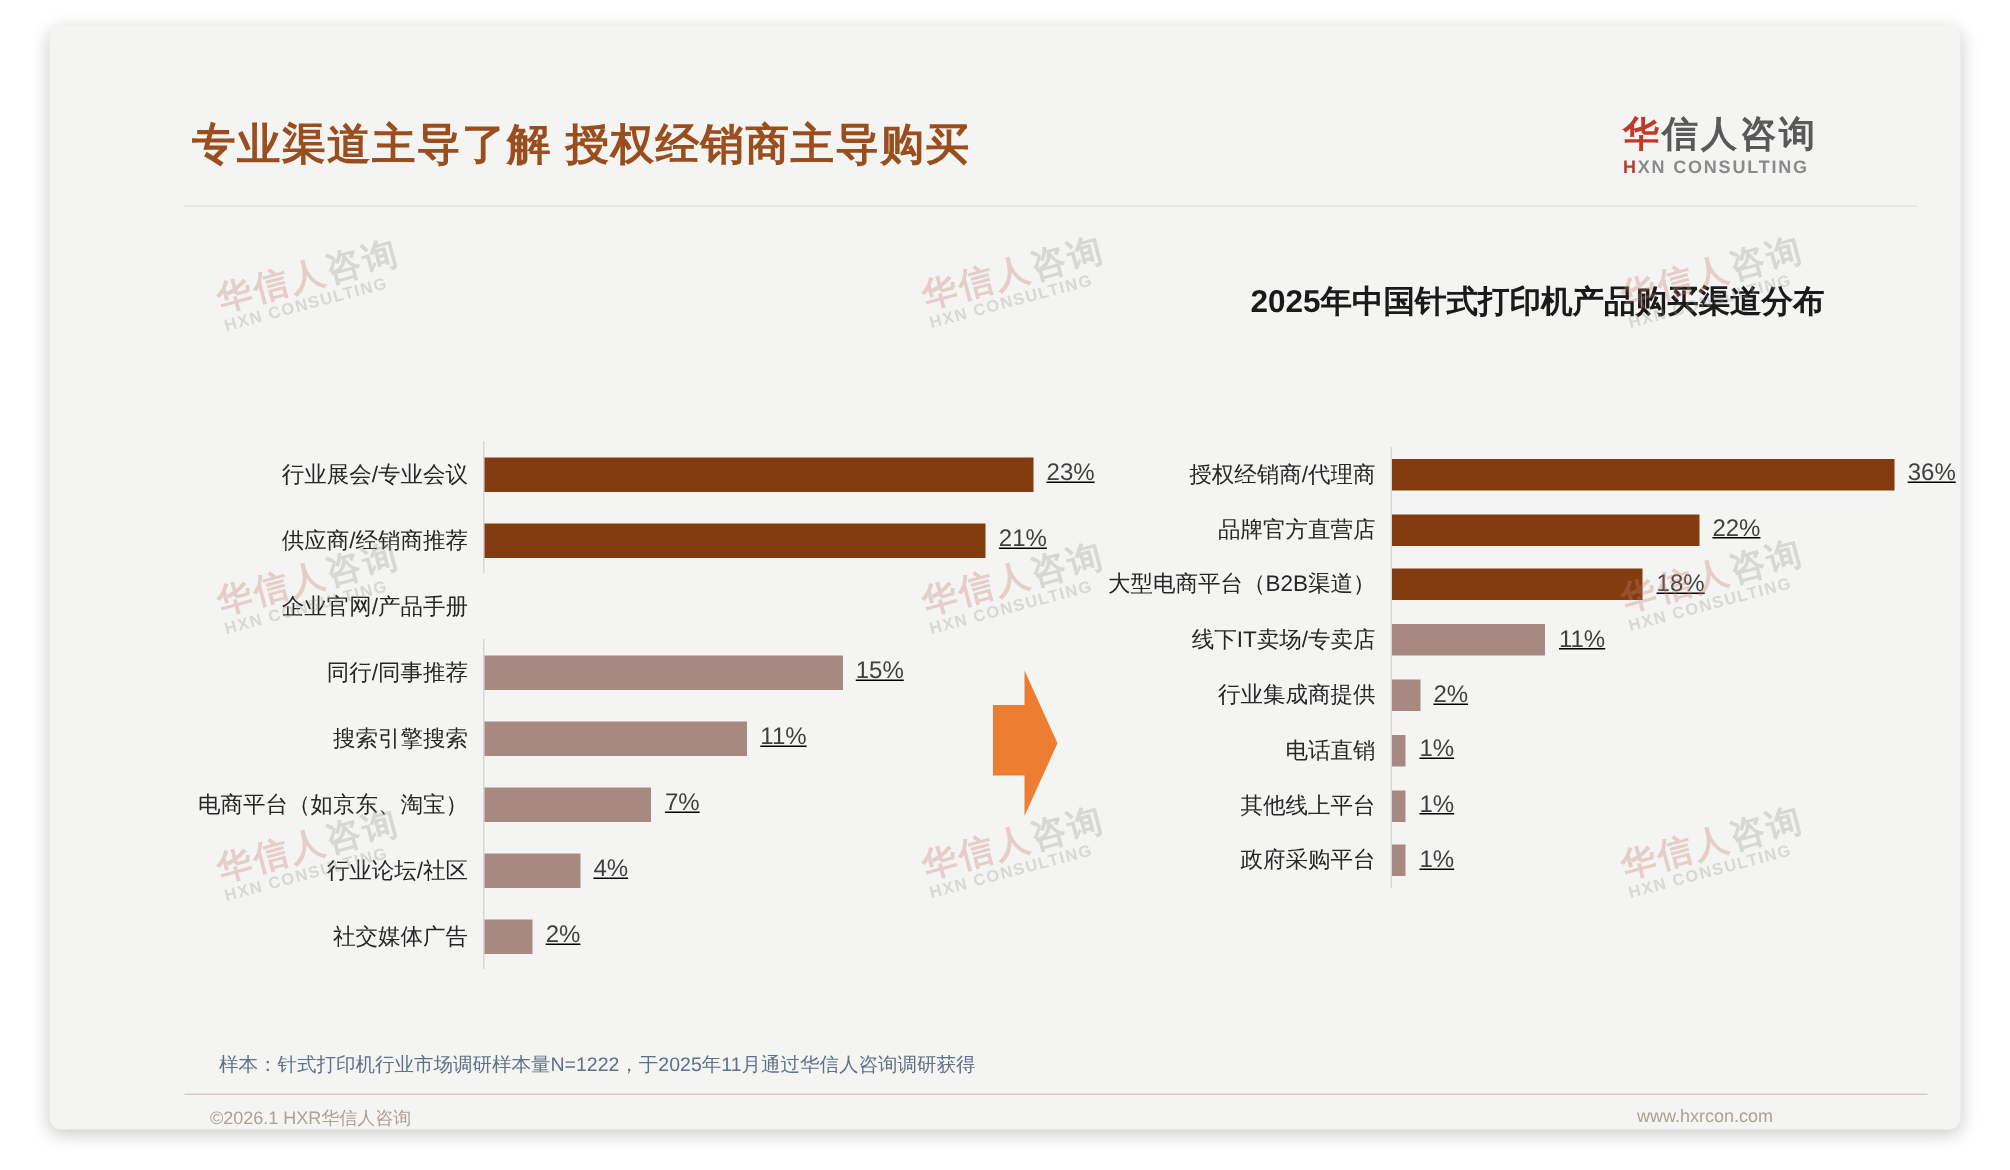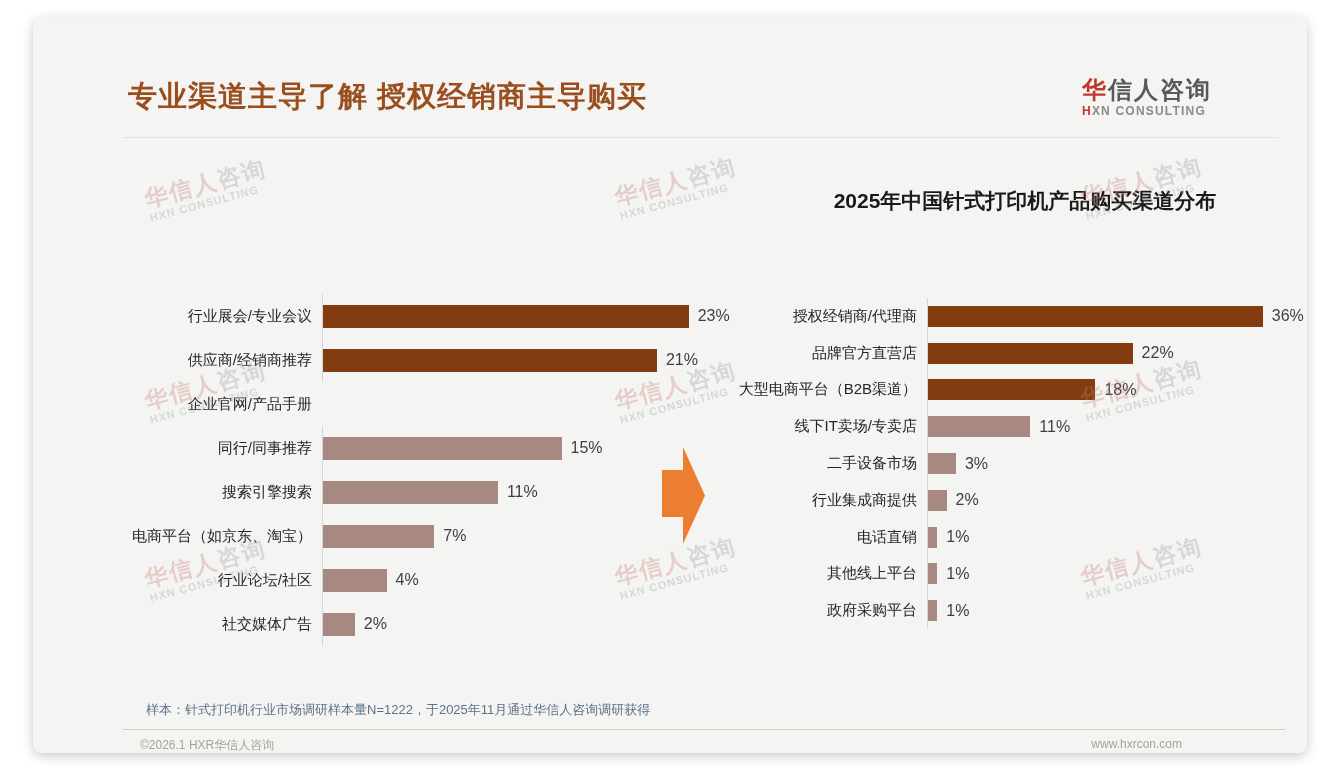--- a/index.html
+++ b/index.html
@@ -26,21 +26,21 @@
 
   .chart { position:absolute; }
   .chart1 { left:75px; top:277px; width:560px; }
   .chart2 { left:690px; top:281px; width:590px; }
   .crow { display:flex; align-items:center; }
   .chart1 .crow { height:44px; }
   .chart2 .crow { height:36.8px; }
   .clabel { font-size:15px; color:var(--label); text-align:right; padding-right:10px; white-space:nowrap; flex:none; }
   .chart1 .clabel { width:214px; }
   .chart2 .clabel { width:204px; }
-  .carea { flex:1; display:flex; align-items:center; border-left:1px solid var(--axis); height:100%; }
+  .carea { flex:1; display:flex; align-items:center; border-left:1px solid var(--axis); height:100%;text-decoration:underline; }
   .cbar { flex:none; }
   .chart1 .cbar { height:23px; }
   .chart2 .cbar { height:21px; }
   .cbar.dark { background:var(--bar_dark); }
   .cbar.light { background:var(--bar_light); }
   .cval { font-size:16px; color:var(--value); margin-left:9px; white-space:nowrap; }
 
   .arrow { position:absolute; left:629px; top:430px; }
 
   .watermark { position:absolute; transform:rotate(-15deg); transform-origin:left top;
@@ -148,27 +148,20 @@
           </div>
         </div>
         <div class="crow">
           <div class="clabel">线下IT卖场/专卖店</div>
           <div class="carea">
             <div class="cbar light" style="width: 102.3px;"></div>
             <span class="cval">11%</span>
           </div>
         </div>
         <div class="crow">
-          <div class="clabel">二手设备市场</div>
-          <div class="carea">
-            <div class="cbar light" style="width: 27.9px;"></div>
-            <span class="cval">3%</span>
-          </div>
-        </div>
-        <div class="crow">
           <div class="clabel">行业集成商提供</div>
           <div class="carea">
             <div class="cbar light" style="width: 18.6px;"></div>
             <span class="cval">2%</span>
           </div>
         </div>
         <div class="crow">
           <div class="clabel">电话直销</div>
           <div class="carea">
             <div class="cbar light" style="width: 9.3px;"></div>

